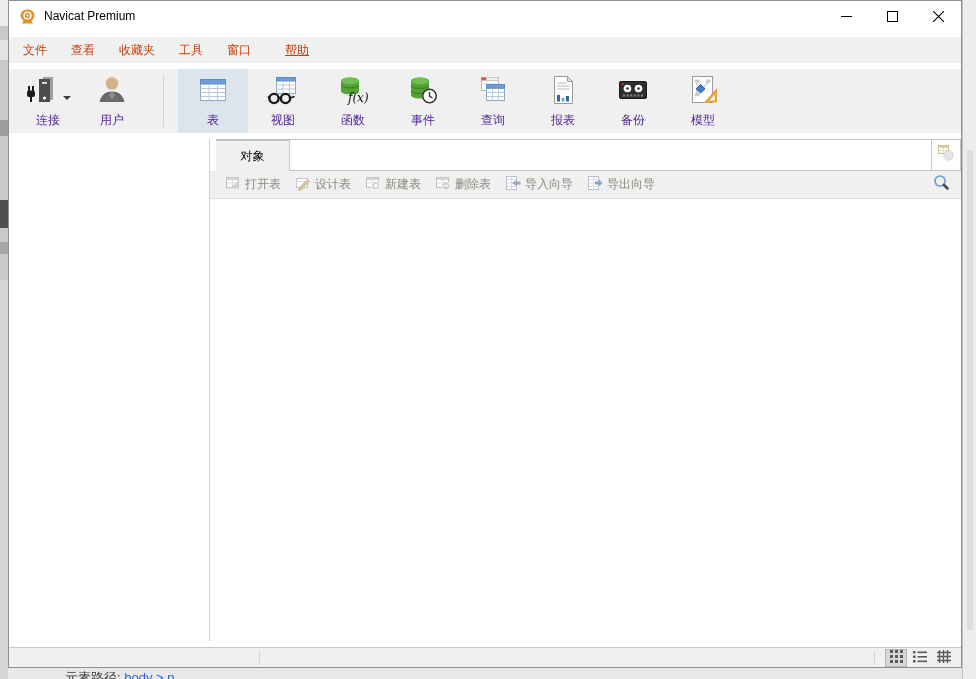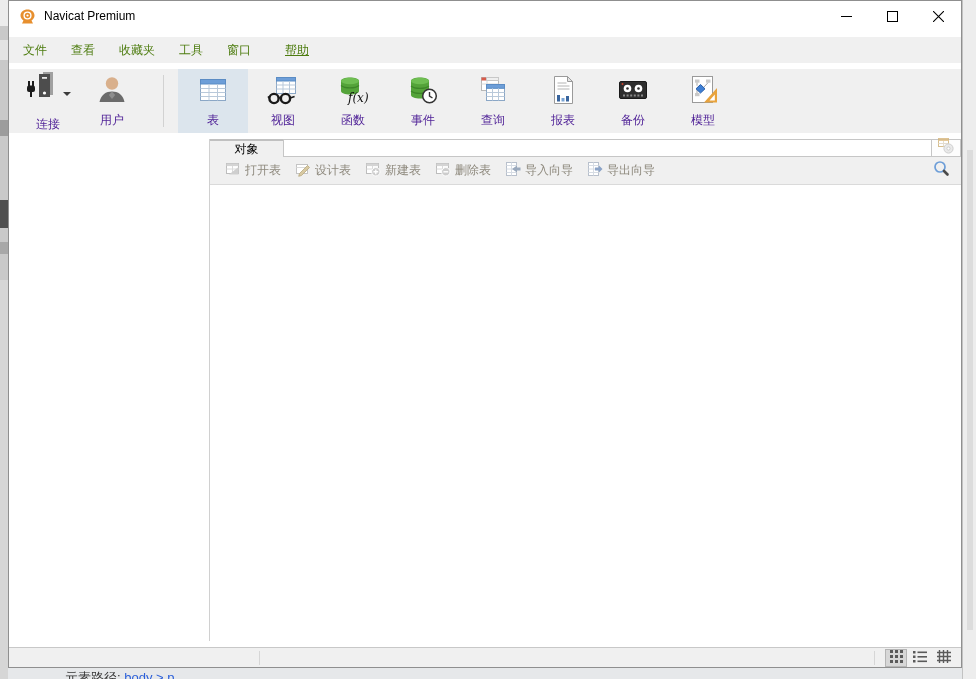--- a/index.html
+++ b/index.html
@@ -15,35 +15,35 @@
   
   .app-window { position:absolute; left:8px; top:0; width:954px; height:668px; background:#ffffff; border:1px solid #8f8f8f; display:flex; flex-direction:column;gap:6px; }
 
   .titlebar { height:30px; background:#ffffff; display:flex; align-items:center; padding-left:10px; flex:0 0 auto; }
   .titlebar .logo { width:17px; height:17px; margin-right:8px; }
   .titlebar .title { font-size:12px; color:#000; }
   .win-controls { margin-left:auto; display:flex; height:30px; }
   .win-btn { width:46px; height:30px; display:flex; align-items:center; justify-content:center; }
 
   .menubar { height:26px; background:#f0f0f0; display:flex; align-items:center; padding-left:2px; flex:0 0 auto; }
-  .menu-item { font-size:12px; color:#4d7c0f; padding:0 12px; line-height:26px; }
+  .menu-item { font-size:12px; color:#c2410c; padding:0 12px; line-height:26px; }
 
   .toolbar { height:64px; background:#f0f0f0; display:flex; align-items:stretch; padding-left:10px; flex:0 0 auto; }
   .tb-item { width:70px; display:flex; flex-direction:column; align-items:center; justify-content:center; gap:3px; font-size:12px; color:#4c1d95; }
-  .tb-item.narrow { width:58px;justify-content:space-between; }
+  .tb-item.narrow { width:58px; }
   .tb-item.selected { background:#dce5ed; }
   .tb-icon-row { display:flex; align-items:center; }
   .tb-caret { width:0; height:0; border-left:4px solid transparent; border-right:4px solid transparent; border-top:4px solid #3c3c3c; margin-left:6px; margin-top:14px; }
   .tb-sep { width:1px; background:#d2d2d2; margin:6px 14px 6px 16px; }
 
   .work-area { flex:1; display:flex; min-height:0; }
   .sidebar { width:201px; background:#ffffff; border-right:1px solid #d0d0d0; flex:0 0 auto; }
   .main-panel { flex:1; display:flex; flex-direction:column; min-width:0; }
 
-  .tab-row { height:18px; background:#e5e5e5; display:flex; align-items:stretch; flex:0 0 auto; }
+  .tab-row { height:32px; background:#e5e5e5; display:flex; align-items:stretch; flex:0 0 auto;margin-left:6px; }
   .obj-tab { width:73px; display:flex; align-items:center; justify-content:center; font-size:12px; color:#000; border-top:2px solid #c0c0c0; background:#f0f0f0; }
   .filter-input { flex:1; border:1px solid #c6c6c6; border-right:none; background:#fff; font:12px "Liberation Sans",sans-serif; padding:0 6px; outline:none; }
   .tab-tool { width:30px; background:#fdfdfd; border:1px solid #c6c6c6; display:flex; align-items:center; justify-content:center; }
 
   .obj-toolbar { height:28px; background:#f0f0f0; border-bottom:1px solid #dadada; display:flex; align-items:center; padding:0 8px; flex:0 0 auto; }
   .obj-btn { display:flex; align-items:center; gap:4px; font-size:12px; color:#8e897d; padding:0 7px; height:22px;justify-content:flex-end; }
   .obj-search { margin-left:auto; display:flex; align-items:center; justify-content:center; width:24px; height:22px; }
 
   .obj-content { flex:1; background:#ffffff; }
 

